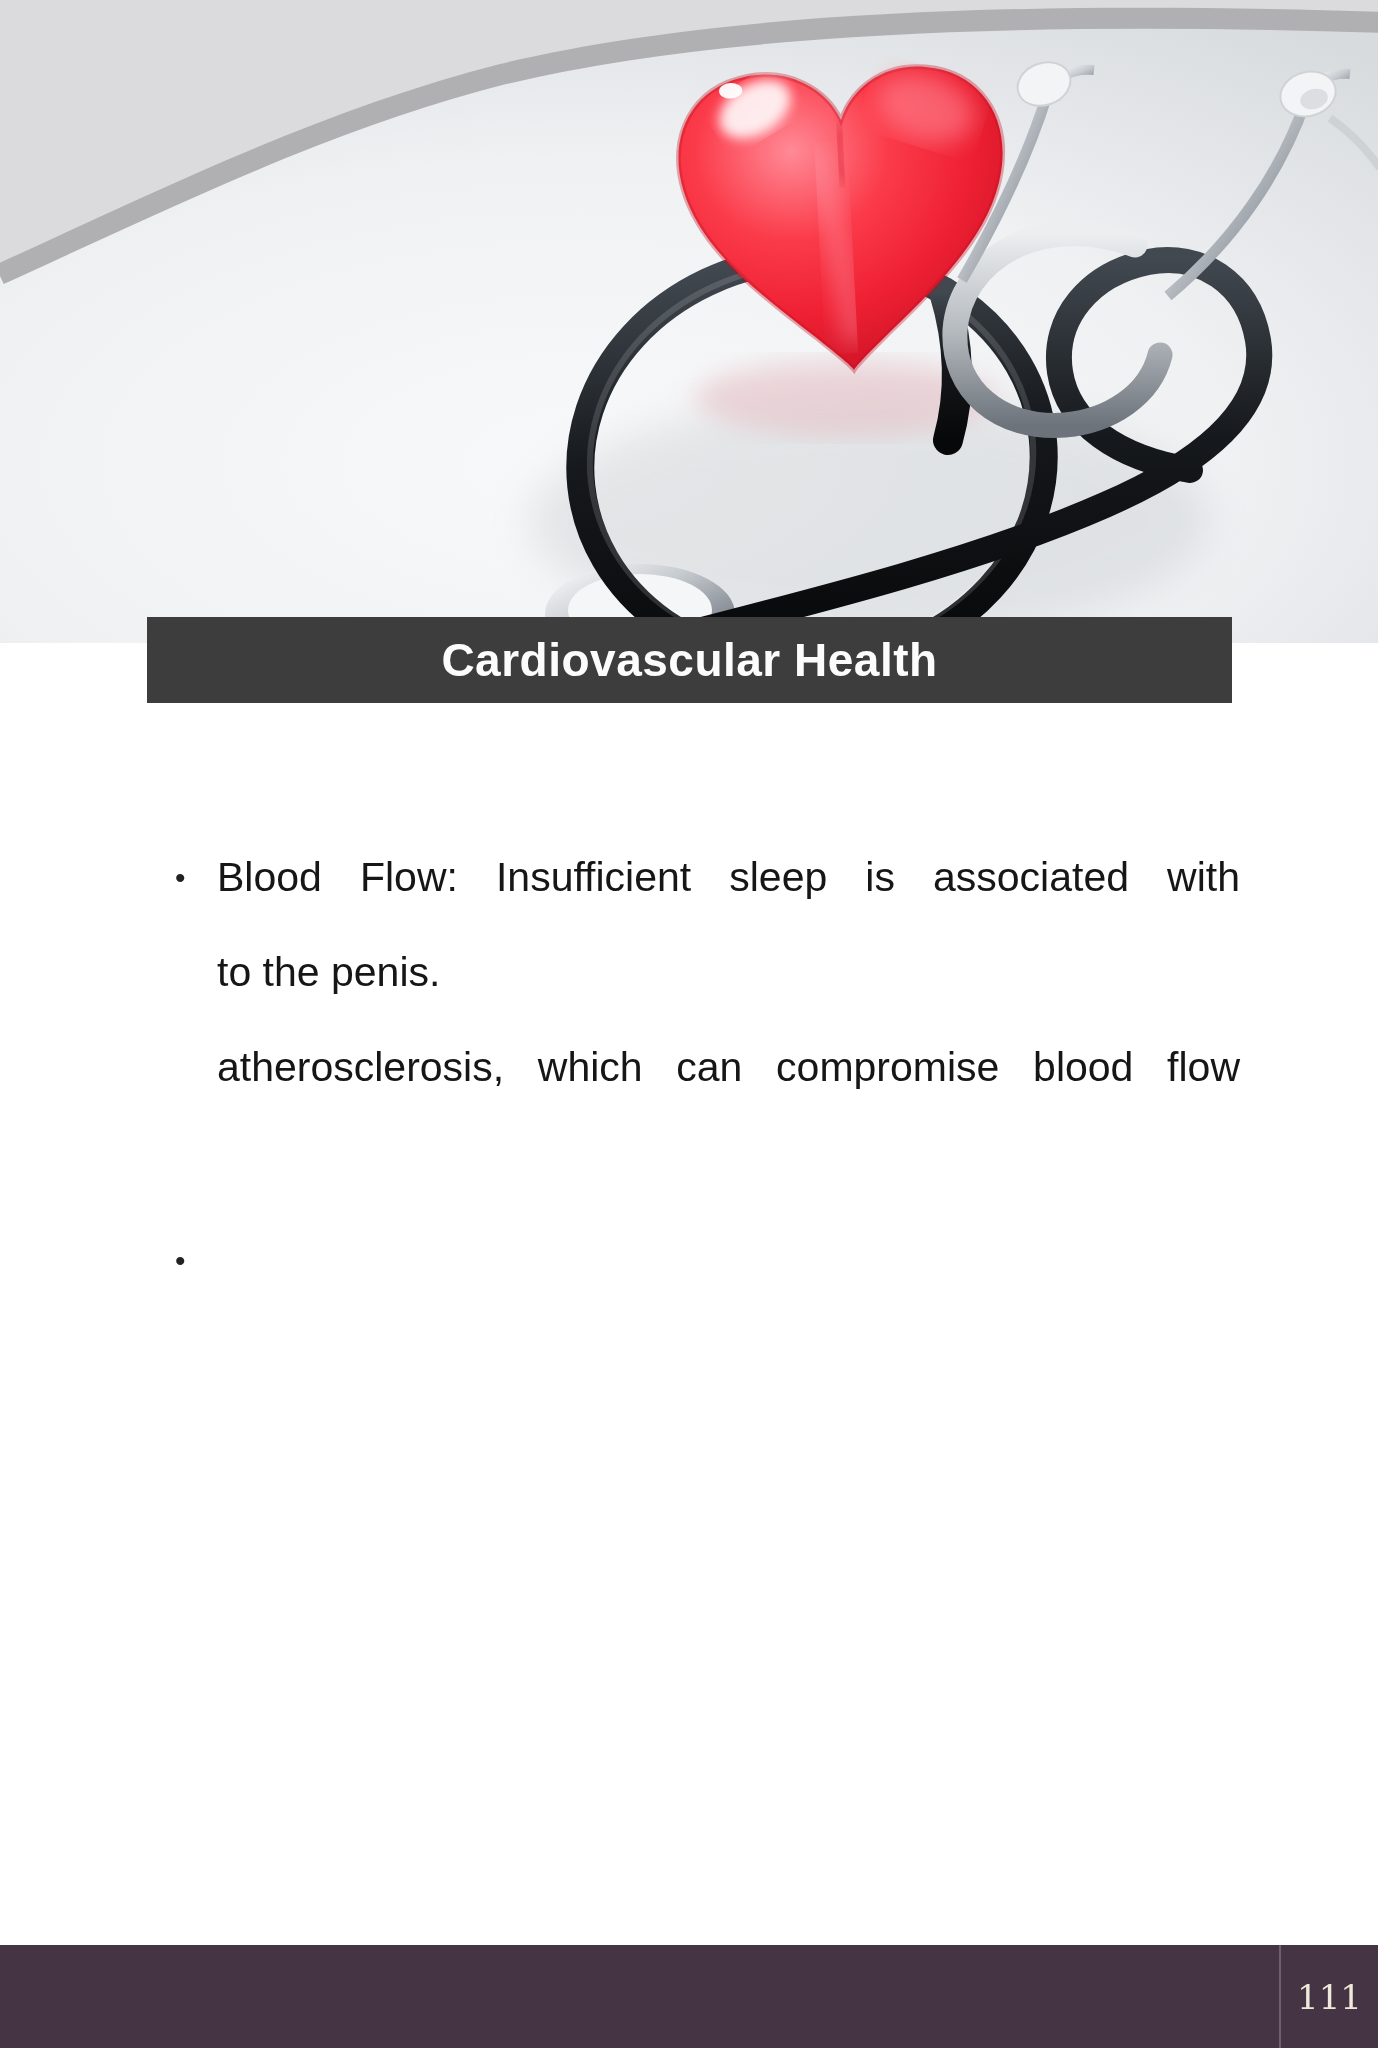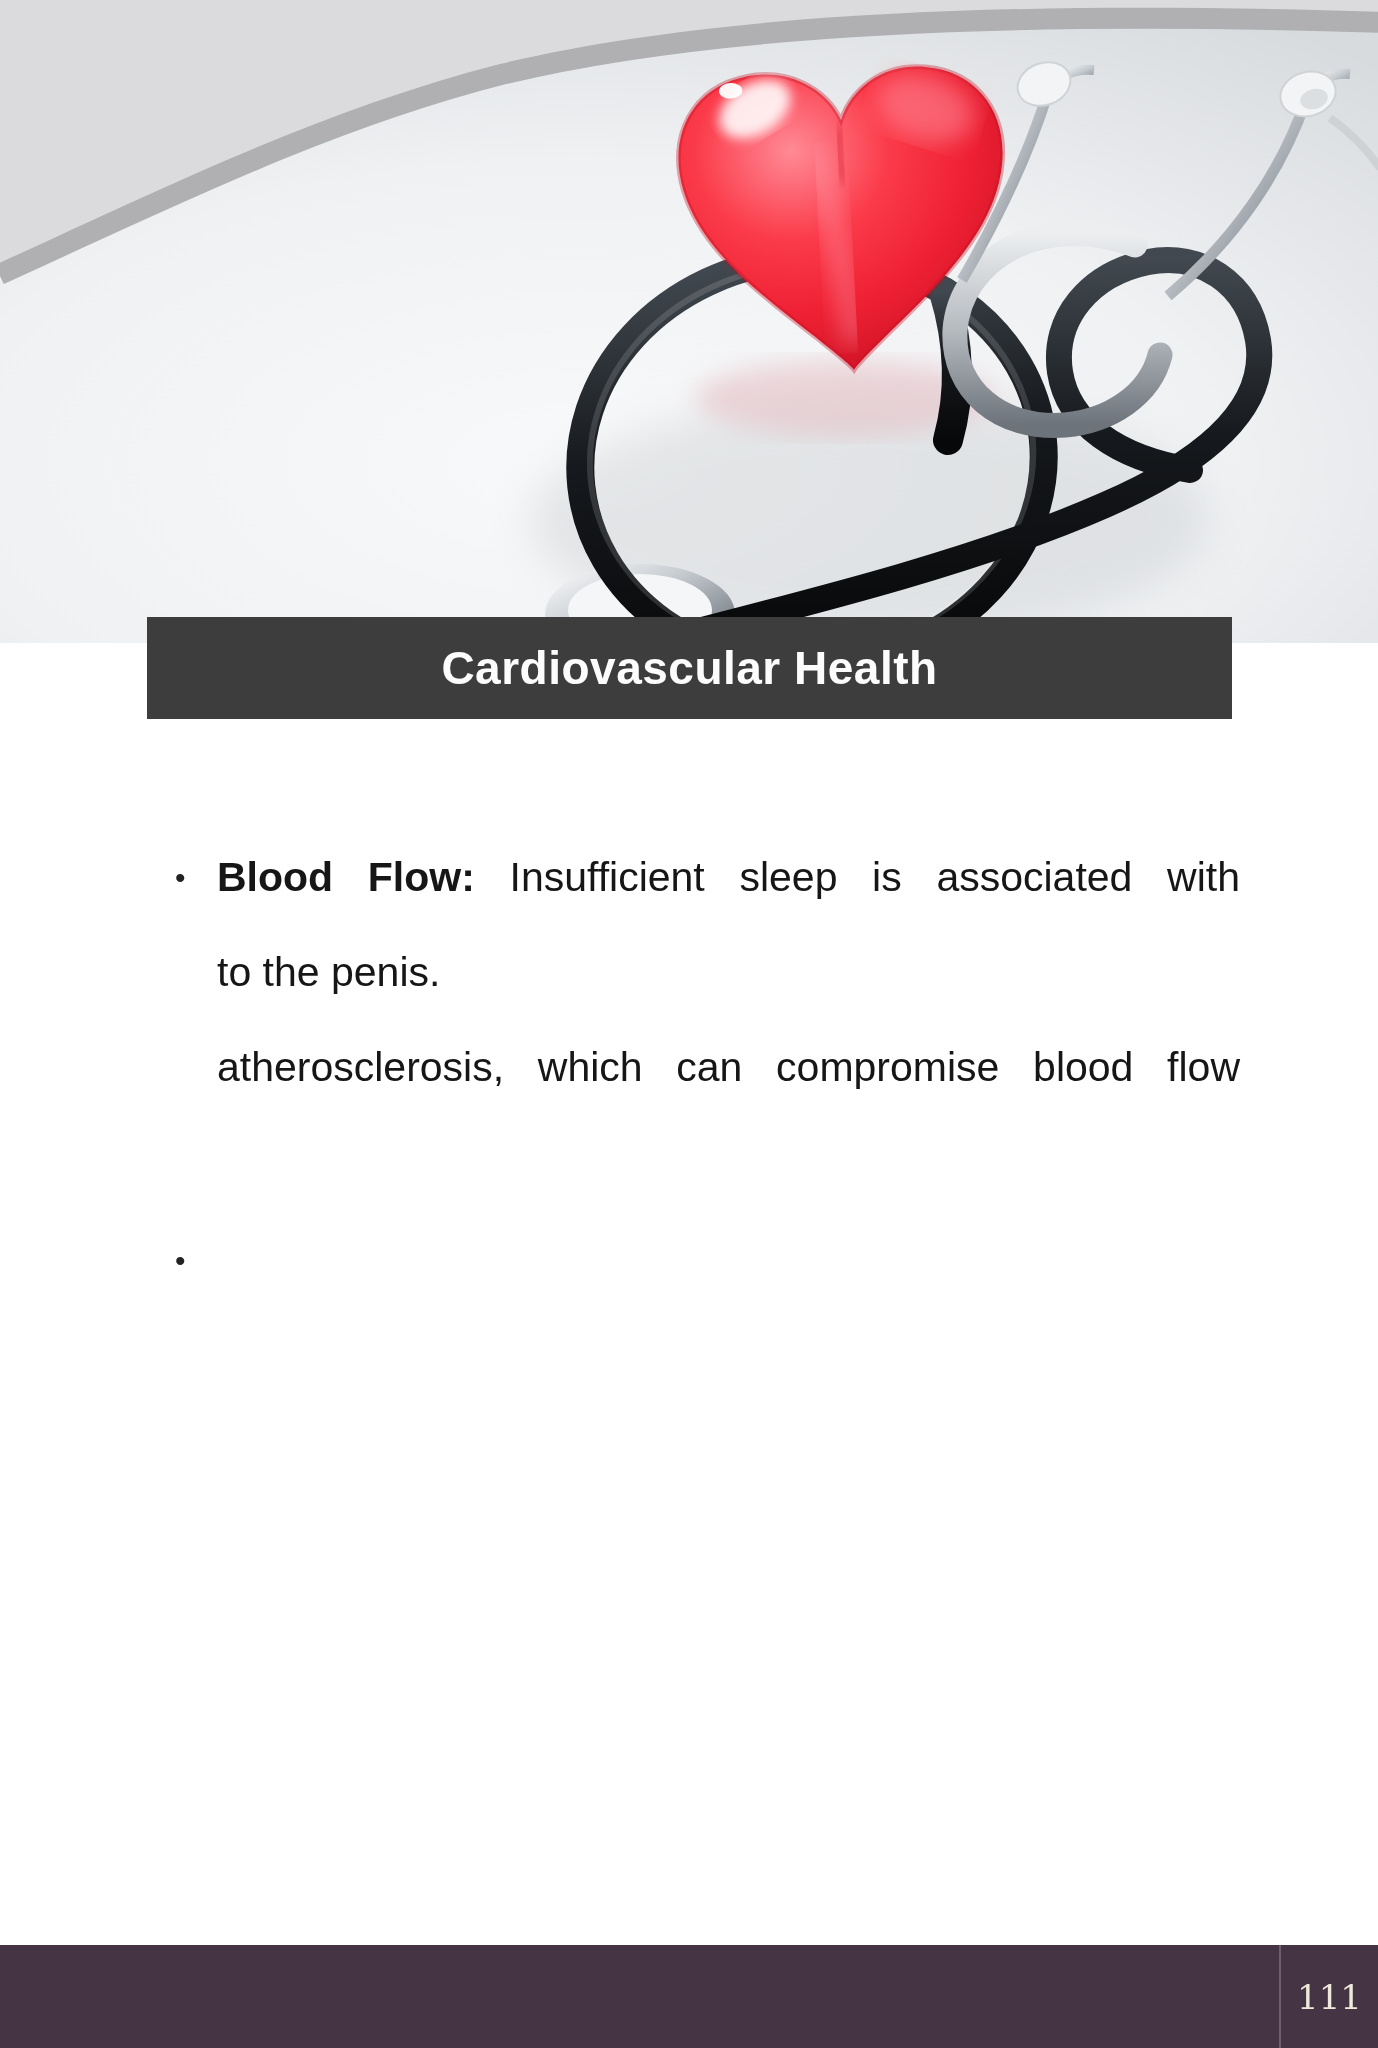--- a/index.html
+++ b/index.html
@@ -5,21 +5,21 @@
   html,body{margin:0;padding:0;background:#888;}
   .page{
     position:relative;width:1378px;height:2048px;margin:0 auto;
     background:#ffffff;overflow:hidden;
     font-family:"Liberation Sans",sans-serif;
   }
   
   .photo-wrap{position:absolute;left:0;top:0;width:1378px;height:643px;}
   
   .title-bar{
-    position:absolute;left:147px;top:617px;width:1085px;height:102px;
+    position:absolute;left:147px;top:617px;width:1085px;height:86px;
     background:var(--title-bar-bg,#3d3d3d);
     display:flex;align-items:center;justify-content:center;
     z-index:5;
   }
   .title-bar span{
     color:var(--title-text,#fcfcfc);
     font-size:46px;font-weight:bold;letter-spacing:0.5px;
   }
   
   .content{
@@ -28,21 +28,21 @@
     font-size:41px;line-height:95px;
   }
   .bullet-item{position:relative;}
   .bullet-item + .bullet-item{margin-top:98px;}
   .bullet-dot{
     position:absolute;left:-42px;top:0;
     font-size:30px;line-height:95px;color:#222;
   }
   .line{text-align:left;white-space:normal;}
   .line.justify{text-align:justify;text-align-last:justify;}
-  .line b{font-weight:bold;}
+  .line b{font-weight:normal;}
   
   .footer{
     position:absolute;left:0;bottom:0;width:1378px;height:103px;
     background:var(--footer-bg,#453444);z-index:5;
   }
   .footer-divider{
     position:absolute;left:1279px;top:0;width:2px;height:103px;
     background:rgba(255,255,255,0.22);
   }
   .page-number-cell{

